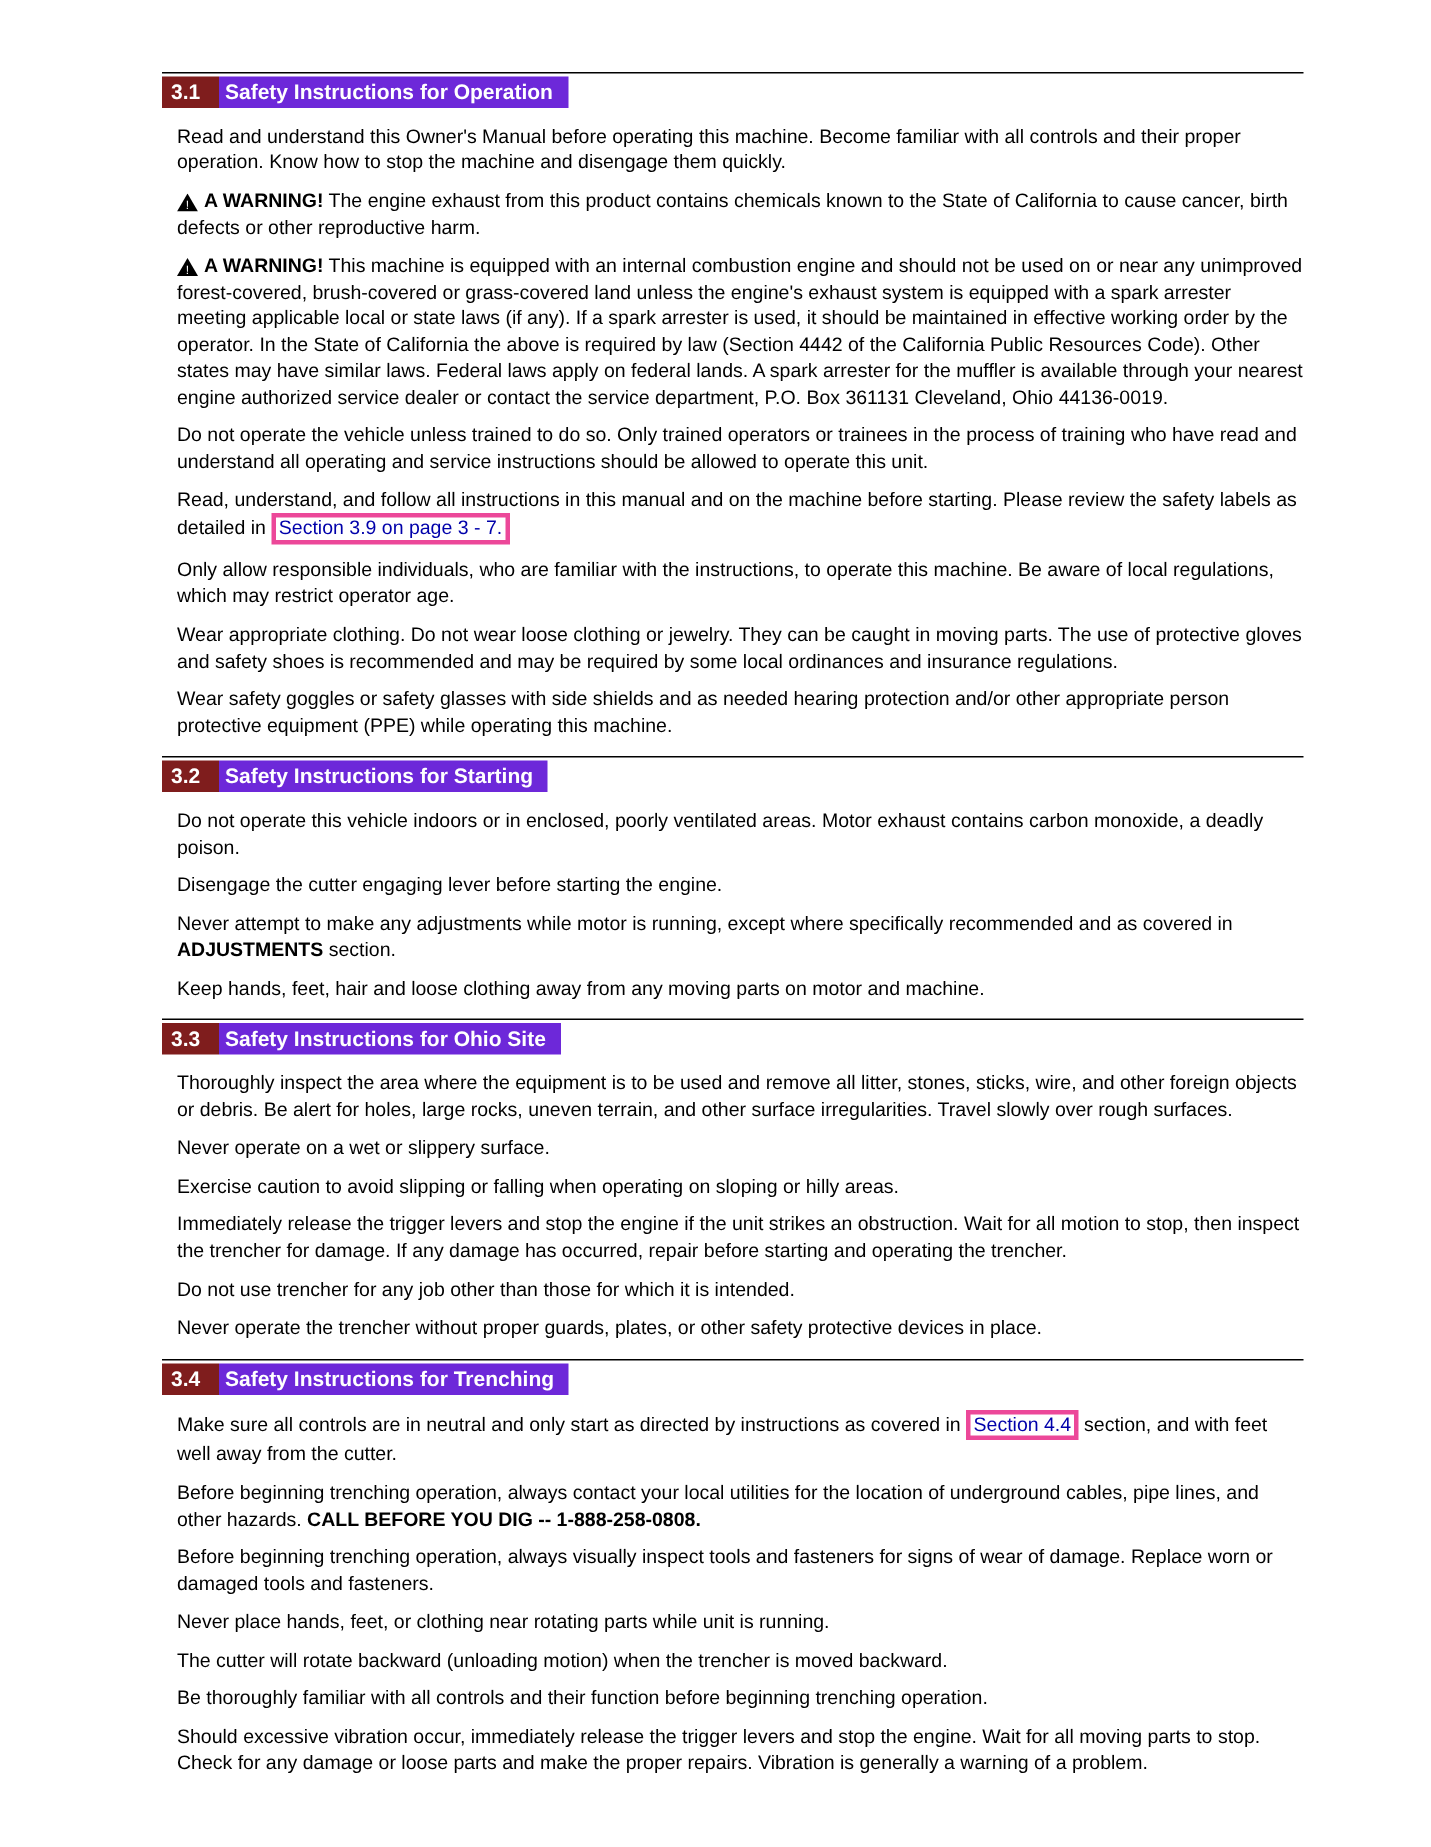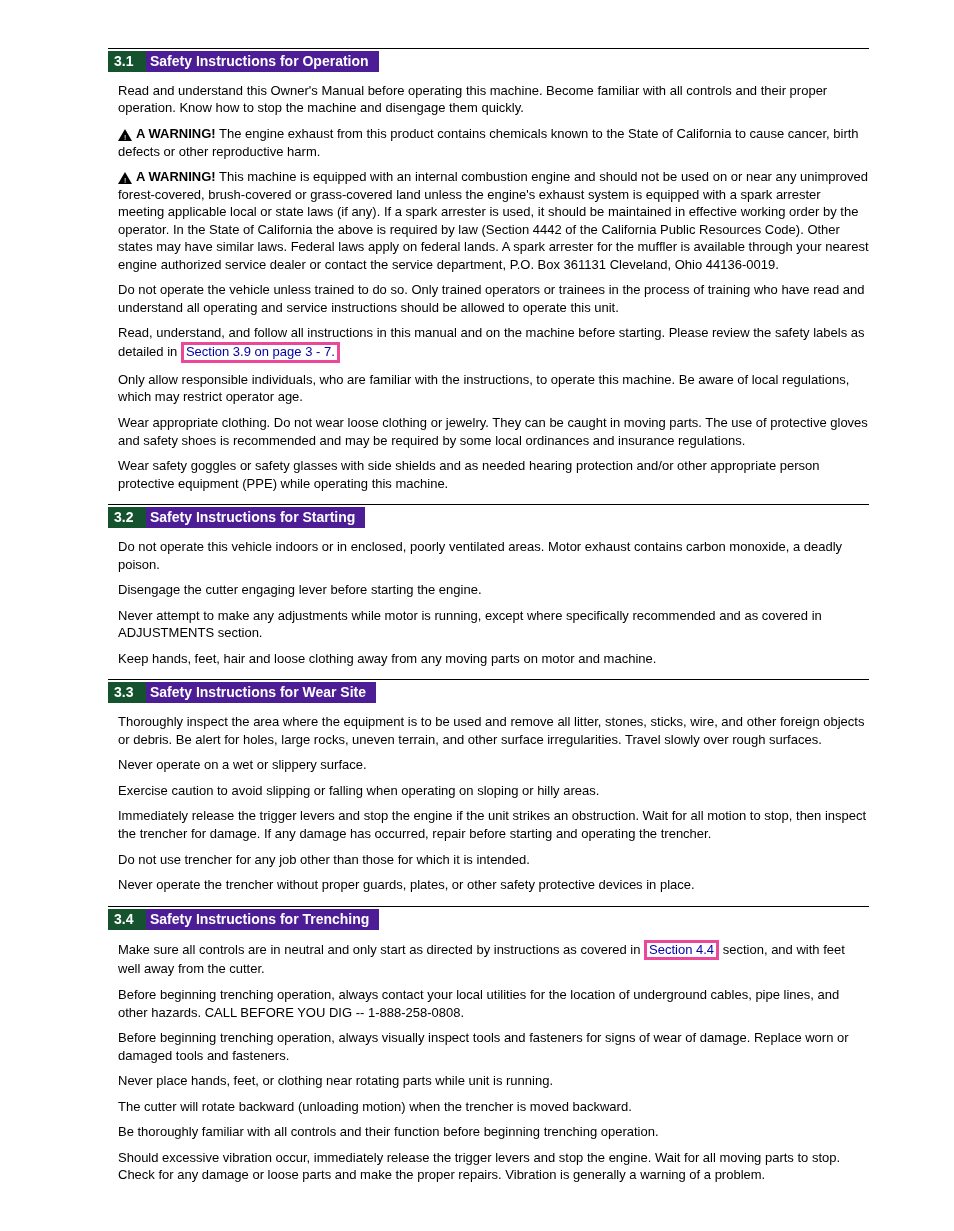--- a/index.html
+++ b/index.html
@@ -18,31 +18,31 @@
     border-top: 1px solid #000;
     height: 0;
     margin: 0 0 2px 0;
   }
   .sec-head {
     display: flex;
     align-items: stretch;
     margin-bottom: 10px;
   }
   .sec-num {
-    background: #14532d;
+    background: #7f1d1d;
     color: #fff;
     font-weight: bold;
     font-size: 14px;
     padding: 0 6px;
     display: flex;
     align-items: center;
     min-width: 26px;
   }
   .sec-title {
-    background: #4c1d95;
+    background: #6d28d9;
     color: #fff;
     font-weight: bold;
     font-size: 14px;
     padding: 1px 10px 1px 4px;
     display: flex;
     align-items: center;
   }
   .body-block {
     padding-left: 10px;
   }
@@ -55,21 +55,21 @@
   .warn-icon svg { display: block; }
   .warn-label { font-weight: bold; }
   .link {
     color: #0000aa;
     border: 3px solid #ec4899;
     padding: 0 2px;
     text-decoration: none;
     display: inline-block;
     line-height: 1.15;
   }
-  .bold { font-weight: normal; }
+  .bold { font-weight: bold; }
 </style>
 </head>
 <body>
 
 <div class="section">
   <div class="rule-top"></div>
   <div class="sec-head">
     <div class="sec-num">3.1</div>
     <div class="sec-title">Safety Instructions for Operation</div>
   </div>
@@ -117,21 +117,21 @@
       <span>Never attempt to make any adjustments while motor is running, except where specifically recommended and as covered in </span><span class="bold">ADJUSTMENTS</span><span> section.</span>
     </p>
     <p>Keep hands, feet, hair and loose clothing away from any moving parts on motor and machine.</p>
   </div>
 </div>
 
 <div class="section">
   <div class="rule-top"></div>
   <div class="sec-head">
     <div class="sec-num">3.3</div>
-    <div class="sec-title">Safety Instructions for Wear Site</div>
+    <div class="sec-title">Safety Instructions for Ohio Site</div>
   </div>
   <div class="body-block">
     <p>Thoroughly inspect the area where the equipment is to be used and remove all litter, stones, sticks, wire, and other foreign objects or debris. Be alert for holes, large rocks, uneven terrain, and other surface irregularities. Travel slowly over rough surfaces.</p>
     <p>Never operate on a wet or slippery surface.</p>
     <p>Exercise caution to avoid slipping or falling when operating on sloping or hilly areas.</p>
     <p>Immediately release the trigger levers and stop the engine if the unit strikes an obstruction. Wait for all motion to stop, then inspect the trencher for damage. If any damage has occurred, repair before starting and operating the trencher.</p>
     <p>Do not use trencher for any job other than those for which it is intended.</p>
     <p>Never operate the trencher without proper guards, plates, or other safety protective devices in place.</p>
   </div>
 </div>

